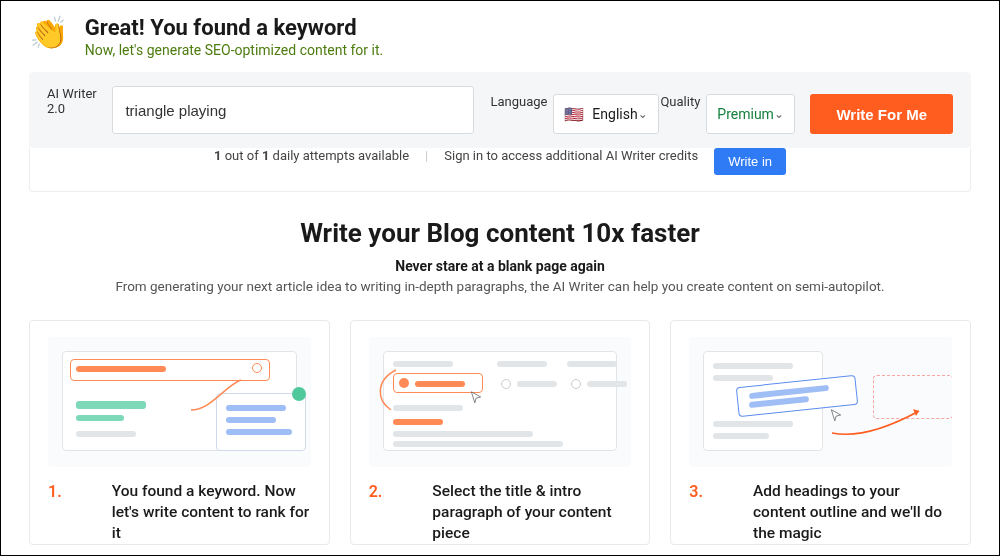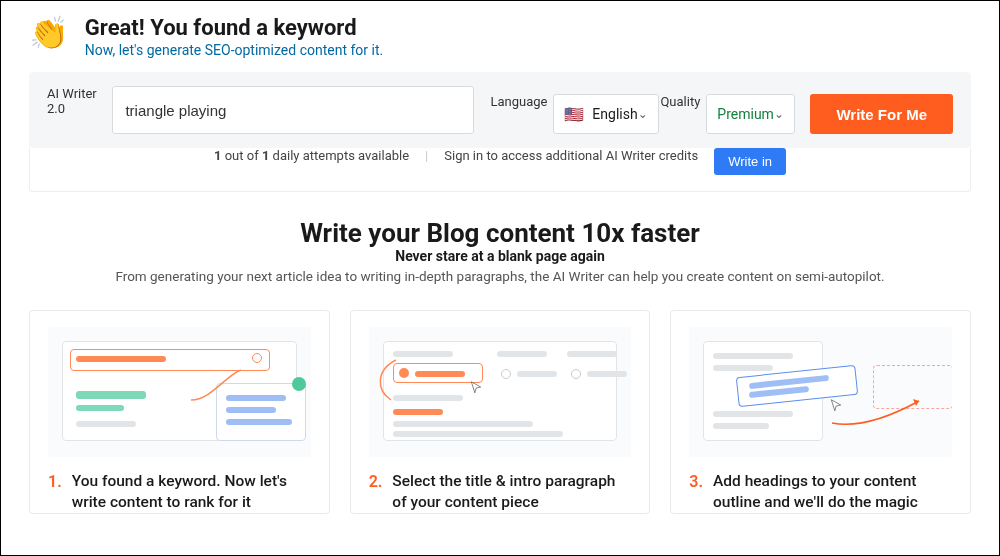--- a/index.html
+++ b/index.html
@@ -2,21 +2,21 @@
 <html><head>
 <meta charset="utf-8">
 <style>
 * { margin: 0; padding: 0; box-sizing: border-box; }
 body { font-family: -apple-system, BlinkMacSystemFont, "Segoe UI", Roboto, Helvetica, Arial, sans-serif; color: #1a1a1a; background: #fff; width: 1000px; height: 556px; overflow: hidden; border: 1px solid #000; }
 .container { padding: 14px 28px 0 28px; }
 
 .header-row { display: flex; align-items: flex-start; gap: 16px; margin-bottom: 14px; }
 .clap-icon { font-size: 32px; line-height: 1; margin-top: 2px; }
 .header-text h1 { font-size: 22px; font-weight: 700; margin-bottom: 2px; }
-.header-text p { font-size: 14px; color: #0369a1; }
+.header-text p { font-size: 14px; color: #4d7c0f; }
 
 .form-card { background: #f5f6f7; border-radius: 4px; padding: 14px 18px 14px 18px; }
 .form-row { display: flex; gap: 16px; align-items: flex-end; }
 .field { display: flex; flex-direction: row; gap: 6px; }
 .field-label { font-size: 13px; color: #333; }
 .field-keyword { flex: 1 1 auto; }
 .field-language { width: 154px; }
 .field-quality { width: 134px; }
 .text-input { height: 48px; border: 1px solid #d8dbde; border-radius: 3px; padding: 0 12px; font-size: 15px; color: #333; background: #fff; width: 100%; }
 .select-box { height: 40px; border: 1px solid #d8dbde; border-radius: 3px; background: #fff; display: flex; align-items: center; padding: 0 10px; font-size: 14px; justify-content: space-between; cursor: pointer; }
@@ -24,30 +24,30 @@
 .select-box .placeholder { color: #15803d; }
 .chev { color: #666; font-size: 12px; }
 .cta-btn { height: 40px; padding: 0 26px; background: #ff5c1f; color: #fff; border: none; border-radius: 3px; font-size: 15px; font-weight: 600; cursor: pointer; white-space: nowrap; }
 
 .attempts-bar { background: #fff; border: 1px solid #eceef0; border-top: none; border-radius: 0 0 4px 4px; height: 44px; display: flex; align-items: flex-start; justify-content: center; gap: 16px; font-size: 13px; color: #444; }
 .attempts-bar .divider { color: #ccc; }
 .attempts-bar b { font-weight: 700; }
 .signin-btn { background: #2f7af5; color: #fff; border: none; border-radius: 3px; padding: 6px 14px; font-size: 13px; cursor: pointer; }
 
 .hero { text-align: center; margin-top: 26px; }
-.hero h2 { font-size: 26px; font-weight: 700; }
+.hero h2 { font-size: 26px; font-weight: 700; margin-bottom: 10px; }
 .hero .sub1 { font-size: 14px; font-weight: 700; margin-bottom: 4px; }
 .hero .sub2 { font-size: 13.5px; color: #555; }
 
 .steps { display: flex; gap: 20px; margin-top: 26px; }
 .step-card { flex: 1; border: 1px solid #e7e9eb; border-radius: 4px; padding: 16px 18px 0 18px; min-width: 0; }
 .step-illus { height: 130px; background: #fafbfc; border-radius: 4px; margin-bottom: 14px; position: relative; overflow: hidden; }
 .step-title { display: flex; gap: 10px; align-items: flex-start; font-size: 15.5px; line-height: 1.35; }
 .step-num { color: #ff5c1f; font-weight: 600; font-size: 16px; }
-.step-text { font-weight: 500; color: #1a1a1a; }
+.step-text { font-weight: 500; color: #1a1a1a; margin-left: 40px; }
 
 
 .illus-box { position: absolute; inset: 8px; }
 .bar { position: absolute; height: 6px; border-radius: 3px; background: #e2e5e8; }
 .frame { position: absolute; border: 1px solid #e2e5e8; border-radius: 4px; background: #fff; }
 .orange { background: #ff8a55; }
 .teal { background: #7dd9b8; }
 .blue { background: #9fbef5; }
 .outline-orange { border: 1.5px solid #ff8a55; border-radius: 4px; background: transparent; }
 .outline-blue { border: 1.5px solid #5b8def; border-radius: 4px; background: transparent; }

